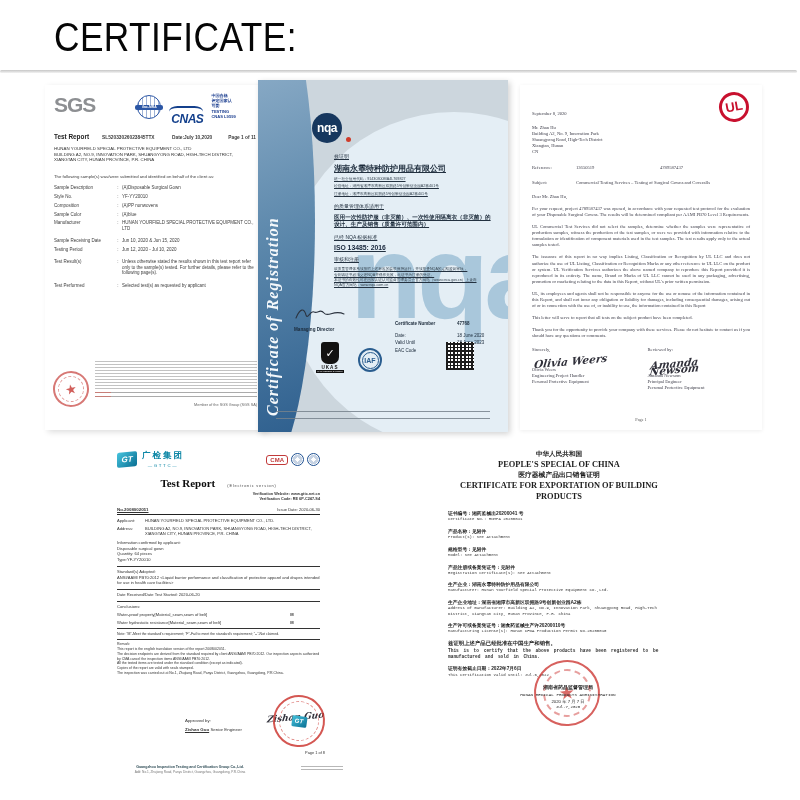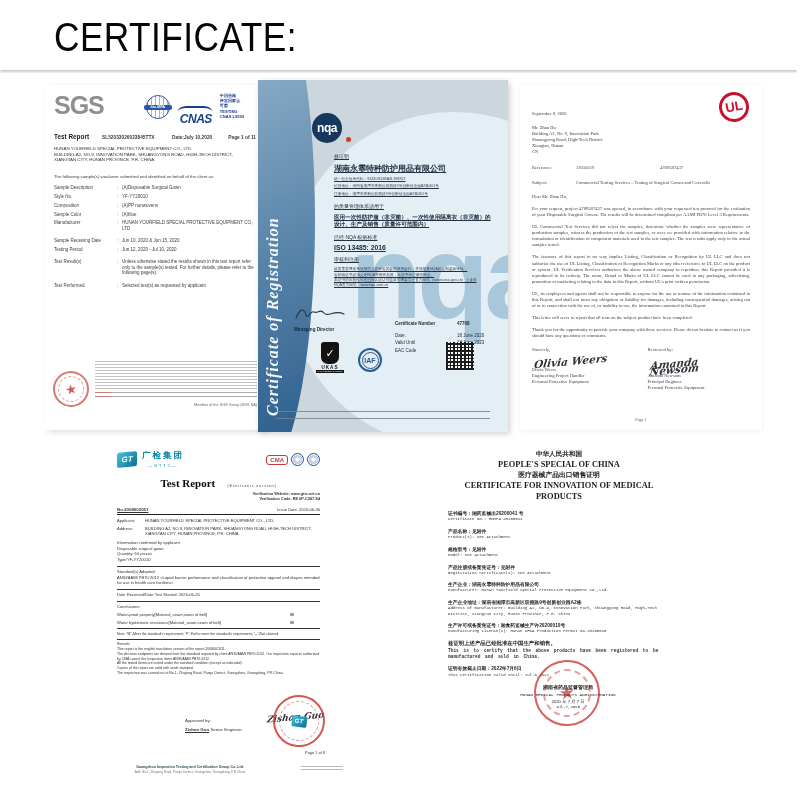--- a/index.html
+++ b/index.html
@@ -12,21 +12,21 @@
     color:#060606; transform:scaleX(.86); transform-origin:left center; letter-spacing:.5px; }
   .divider { position:absolute; left:0; top:70px; width:797px; height:3px;
     background:linear-gradient(180deg,#c6c6c6,#f3f3f3); border-radius:2px; }
 
   .cert { position:absolute; background:#fff; }
 
   
   .sgs { left:45px; top:85px; width:220px; height:345px; padding:8px 9px;
     font-size:4.5px; color:#3c3c3c; box-shadow:3px 2px 6px rgba(0,0,0,.14); }
   .sgs-head { display:flex; align-items:flex-start; }
-  .sgs-logo { color:#8d8f92; font-size:25px; font-weight:bold; letter-spacing:-1px; line-height:24px; }
+  .sgs-logo { color:#8d8f92; font-size:21px; font-weight:bold; letter-spacing:-1px; line-height:24px; }
   .ilac-badge { position:relative; width:24px; height:24px; margin-left:42px; margin-top:2px;
     border-radius:50%; border:1px solid #2b56a5;
     background:repeating-linear-gradient(90deg, rgba(43,86,165,.45) 0 .8px, transparent .8px 4px); }
   .ilac-band { position:absolute; left:-3px; right:-3px; top:9px; background:#2b56a5; color:#fff;
     font-size:3.4px; line-height:4.6px; text-align:center; border-radius:2px; font-weight:bold; }
   .cnas-wrap { margin-left:10px; margin-top:19px; position:relative; }
   .cnas-text { color:#14408c; font-weight:bold; font-style:italic; font-size:12px; letter-spacing:-.5px; }
   .cnas-wrap::before { content:""; position:absolute; left:-2px; top:-6px; width:34px; height:9px;
     border-top:2.2px solid #14408c; border-radius:50% / 100%; }
   .sgs-accr { margin-left:8px; color:#1a3d8f; font-size:4.1px; line-height:5.2px; font-weight:bold; }
@@ -500,21 +500,21 @@
       <div class="gttc-foot2">Add: No.1, Zhujiang Road, Panyu District, Guangzhou, Guangdong, P.R.China</div>
     </div>
     <div class="gttc-footright"></div>
   </div>
 
   <div class="cert china">
     <div class="china-title">
       <div class="ct-cn">中华人民共和国</div>
       <div class="ct-en">PEOPLE'S SPECIAL OF CHINA</div>
       <div class="cs-cn">医疗器械产品出口销售证明</div>
-      <div class="cs-en">CERTIFICATE FOR INNOVATION OF MEDICAL PRODUCTS</div>
+      <div class="cs-en">CERTIFICATE FOR EXPORTATION OF BUILDING PRODUCTS</div>
     </div>
     <div class="china-rows">
       <div class="cn-row">
         <div class="r-cn">证书编号：湘药监械出20200041 号</div>
         <div class="r-en">Certificate NO.: HNMPA 20200041</div>
       </div>
       <div class="cn-row">
         <div class="r-cn">产品名称：见附件</div>
         <div class="r-en">Product(s): See Attachment</div>
       </div>

